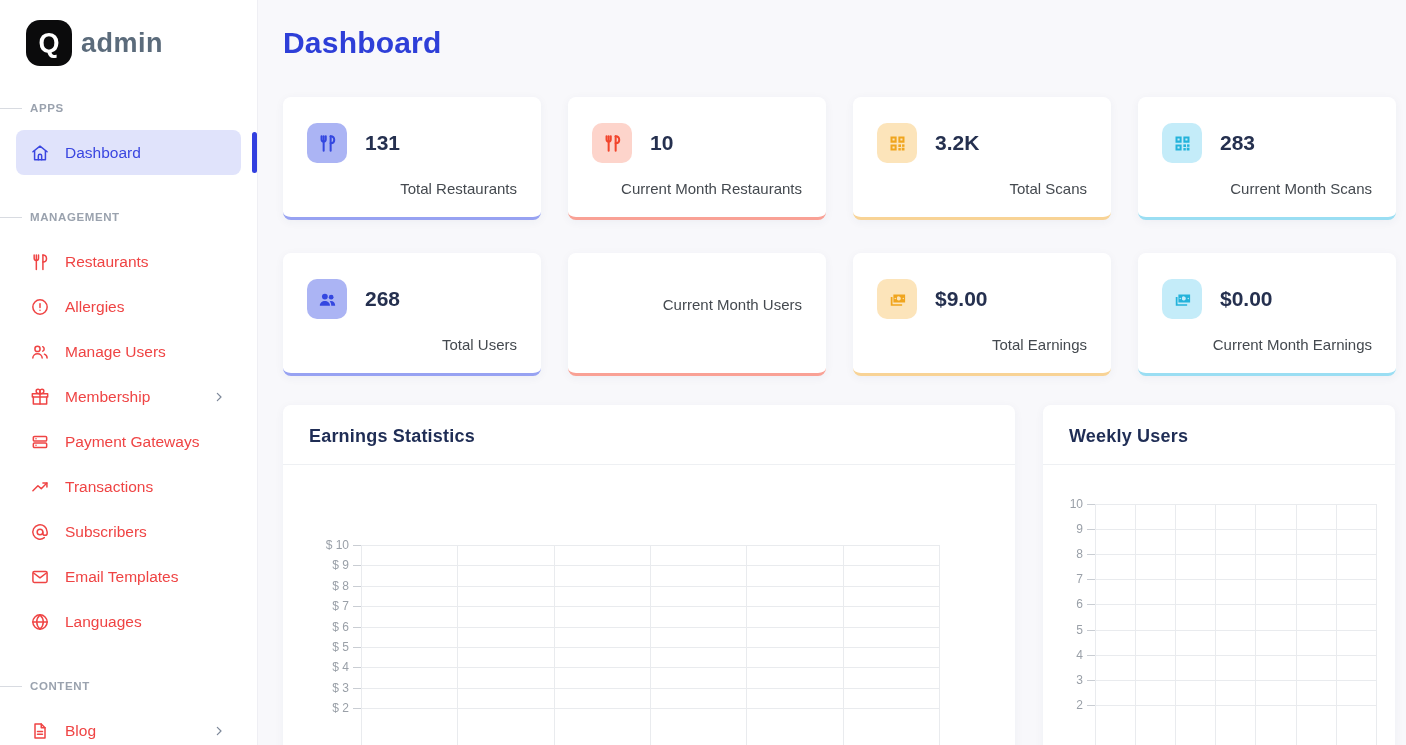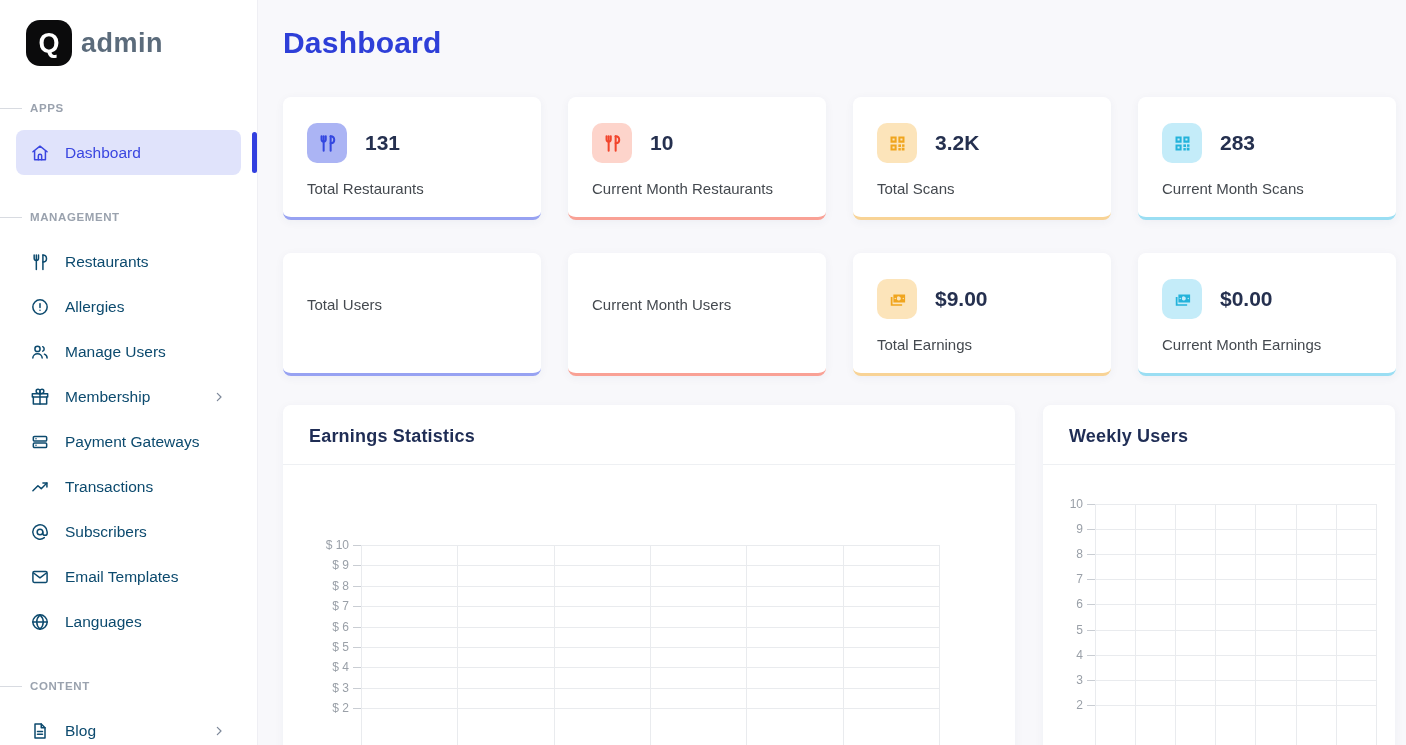--- a/index.html
+++ b/index.html
@@ -24,41 +24,42 @@
   .section-label {
     position:relative; margin:36px 0 16px 0; padding-left:14px;
     font-size:11.5px; font-weight:bold; letter-spacing:.6px; color:#9aa2ae;
   }
   .section-label::before {
     content:''; position:absolute; left:-16px; top:50%; width:22px; height:1px; background:#d8dbe1;
   }
   .nav-item {
     position:relative; display:flex; align-items:center; gap:15px;
     height:45px; padding:0 14px; border-radius:8px;
-    color:#0c4a6e; font-size:15.5px; cursor:pointer;
+    color:#ef4444; font-size:15.5px; cursor:pointer;
   }
   .nav-ic { width:20px; height:20px; flex:0 0 20px; display:flex; }
   .nav-ic svg { width:20px; height:20px; }
   .nav-chev { margin-left:auto; width:16px; height:16px; display:flex; color:#7d8899; }
   .nav-chev svg { width:16px; height:16px; }
   .nav-item.active { background:#e0e3fb; color:#3a46e0; }
   .nav-item.active::after {
     content:''; position:absolute; right:-16px; top:2px; bottom:2px; width:5px;
     background:#3340df; border-radius:4px;
   }
   
   .main { margin-left:258px; padding:26px 10px 0 25px; }
   .page-title { font-size:30px; font-weight:bold; color:#2e3fd8; letter-spacing:.2px; }
   .page-subtitle { margin-top:9px; font-size:13px; font-weight:bold; color:#2e3fd8; letter-spacing:4.5px; }
   
   .cards { margin-top:37px; display:grid; grid-template-columns:repeat(4,1fr); gap:33px 27px; }
   .card {
     background:#fff; border-radius:8px; padding:26px 24px 20px;
     border-bottom:3px solid var(--accent);
     box-shadow:0 2px 10px rgba(40,50,90,.05);
+    text-align:right;
   }
   .card-top { display:flex; align-items:center; }
   .tile {
     width:40px; height:40px; border-radius:10px; background:var(--tile-bg); color:var(--tile-fg);
     display:flex; align-items:center; justify-content:center;
   }
   .tile svg { width:21px; height:21px; }
   .stat-value { margin-left:18px; font-size:21px; font-weight:bold; color:#25304f; }
   .card-label { margin-top:17px; font-size:15px; color:#44494f; }
   .theme-indigo { --tile-bg:#abb4f4; --tile-fg:#3447e0; --accent:#97a2f2; }
@@ -279,20 +280,31 @@
               <rect x="17.2" y="13" width="2.8" height="2.8"></rect>
               <rect x="13" y="17.2" width="2.8" height="2.8"></rect>
               <rect x="16.8" y="16.8" width="3.2" height="3.2"></rect>
             </svg>
           </div>
         <div class="stat-value">283</div>
       </div>
       <div class="card-label">Current Month Scans</div>
     </div>
     <div class="card theme-indigo">
+      <div class="card-top">
+        <div class="tile">
+            <svg viewBox="0 0 24 24" fill="currentColor">
+              <circle cx="9" cy="8.6" r="3.3"></circle>
+              <path d="M3.2 19c0-3.2 2.6-5.2 5.8-5.2s5.8 2 5.8 5.2z"></path>
+              <circle cx="16.2" cy="9.4" r="2.7"></circle>
+              <path d="M15.9 13.7c2.9.1 4.9 2 4.9 5.3h-4.5c0-2.1-.6-3.9-1.8-5.1z"></path>
+            </svg>
+          </div>
+        <div class="stat-value">268</div>
+      </div>
       <div class="card-label">Total Users</div>
     </div>
     <div class="card theme-red">
       <div class="card-label">Current Month Users</div>
     </div>
     <div class="card theme-amber">
       <div class="card-top">
         <div class="tile">
             <svg viewBox="0 0 24 24" fill="currentColor">
               <path d="M4.3 9.2h2v8.1h11v1.9h-13z"></path>

